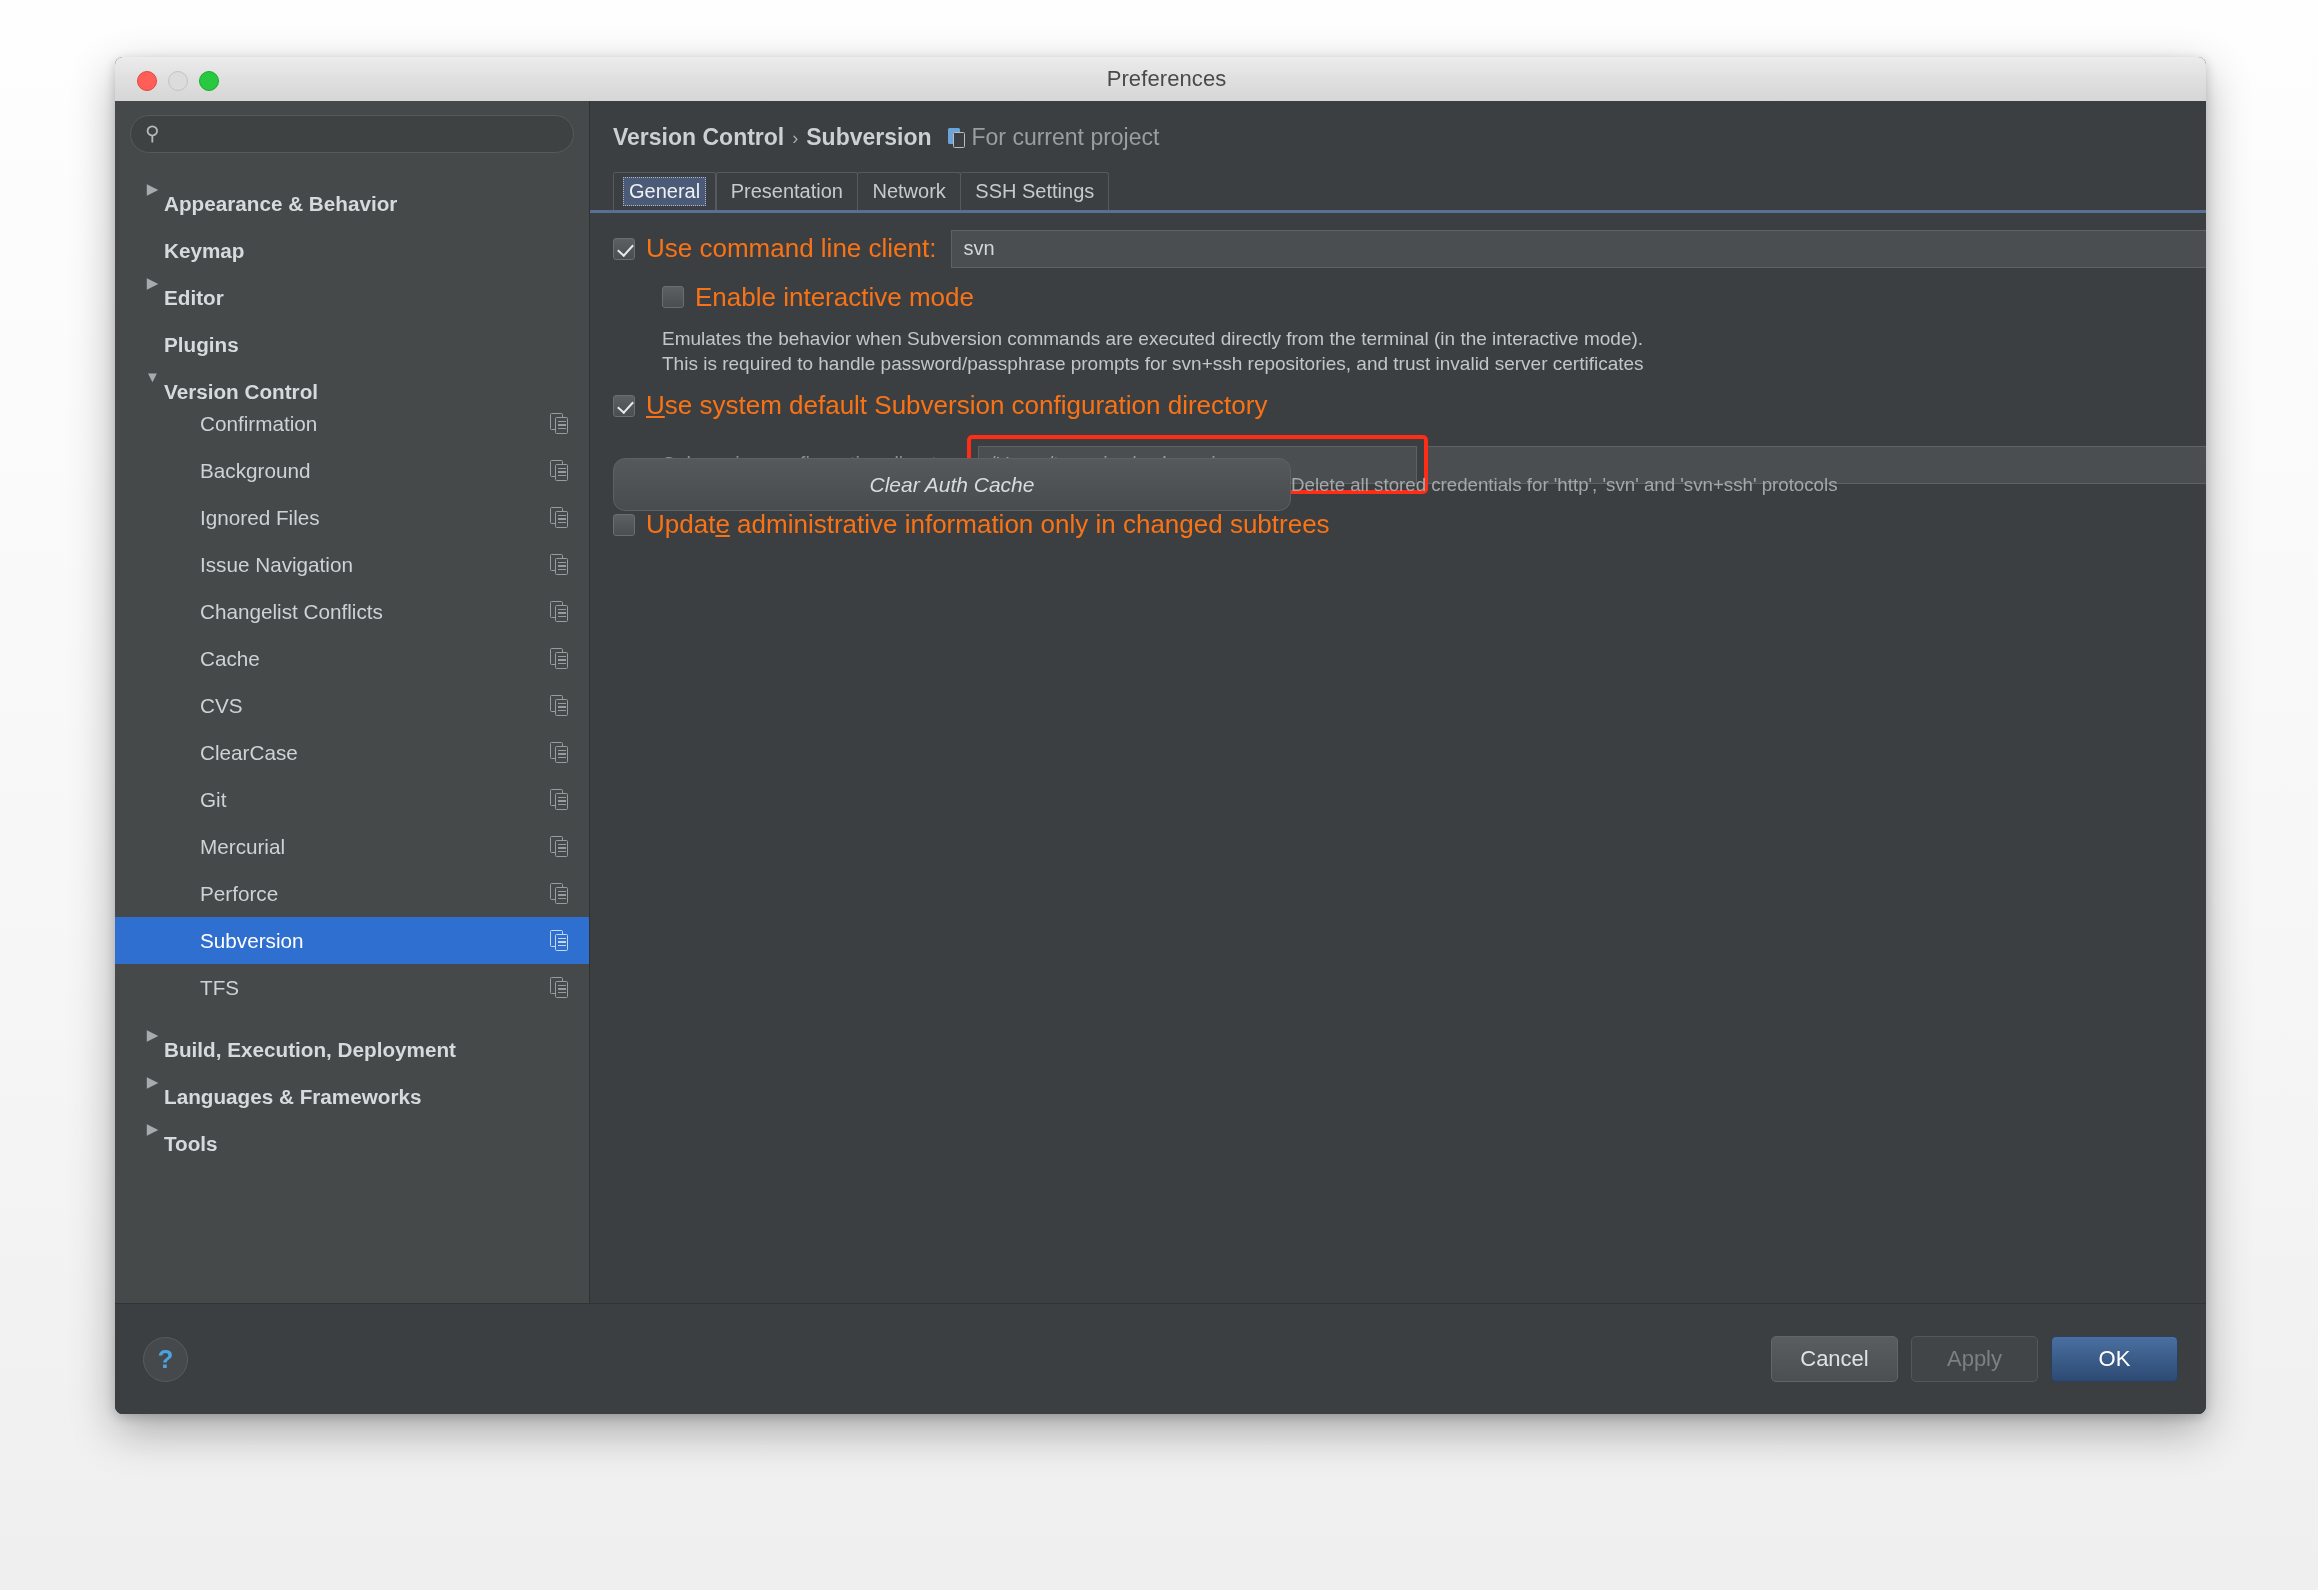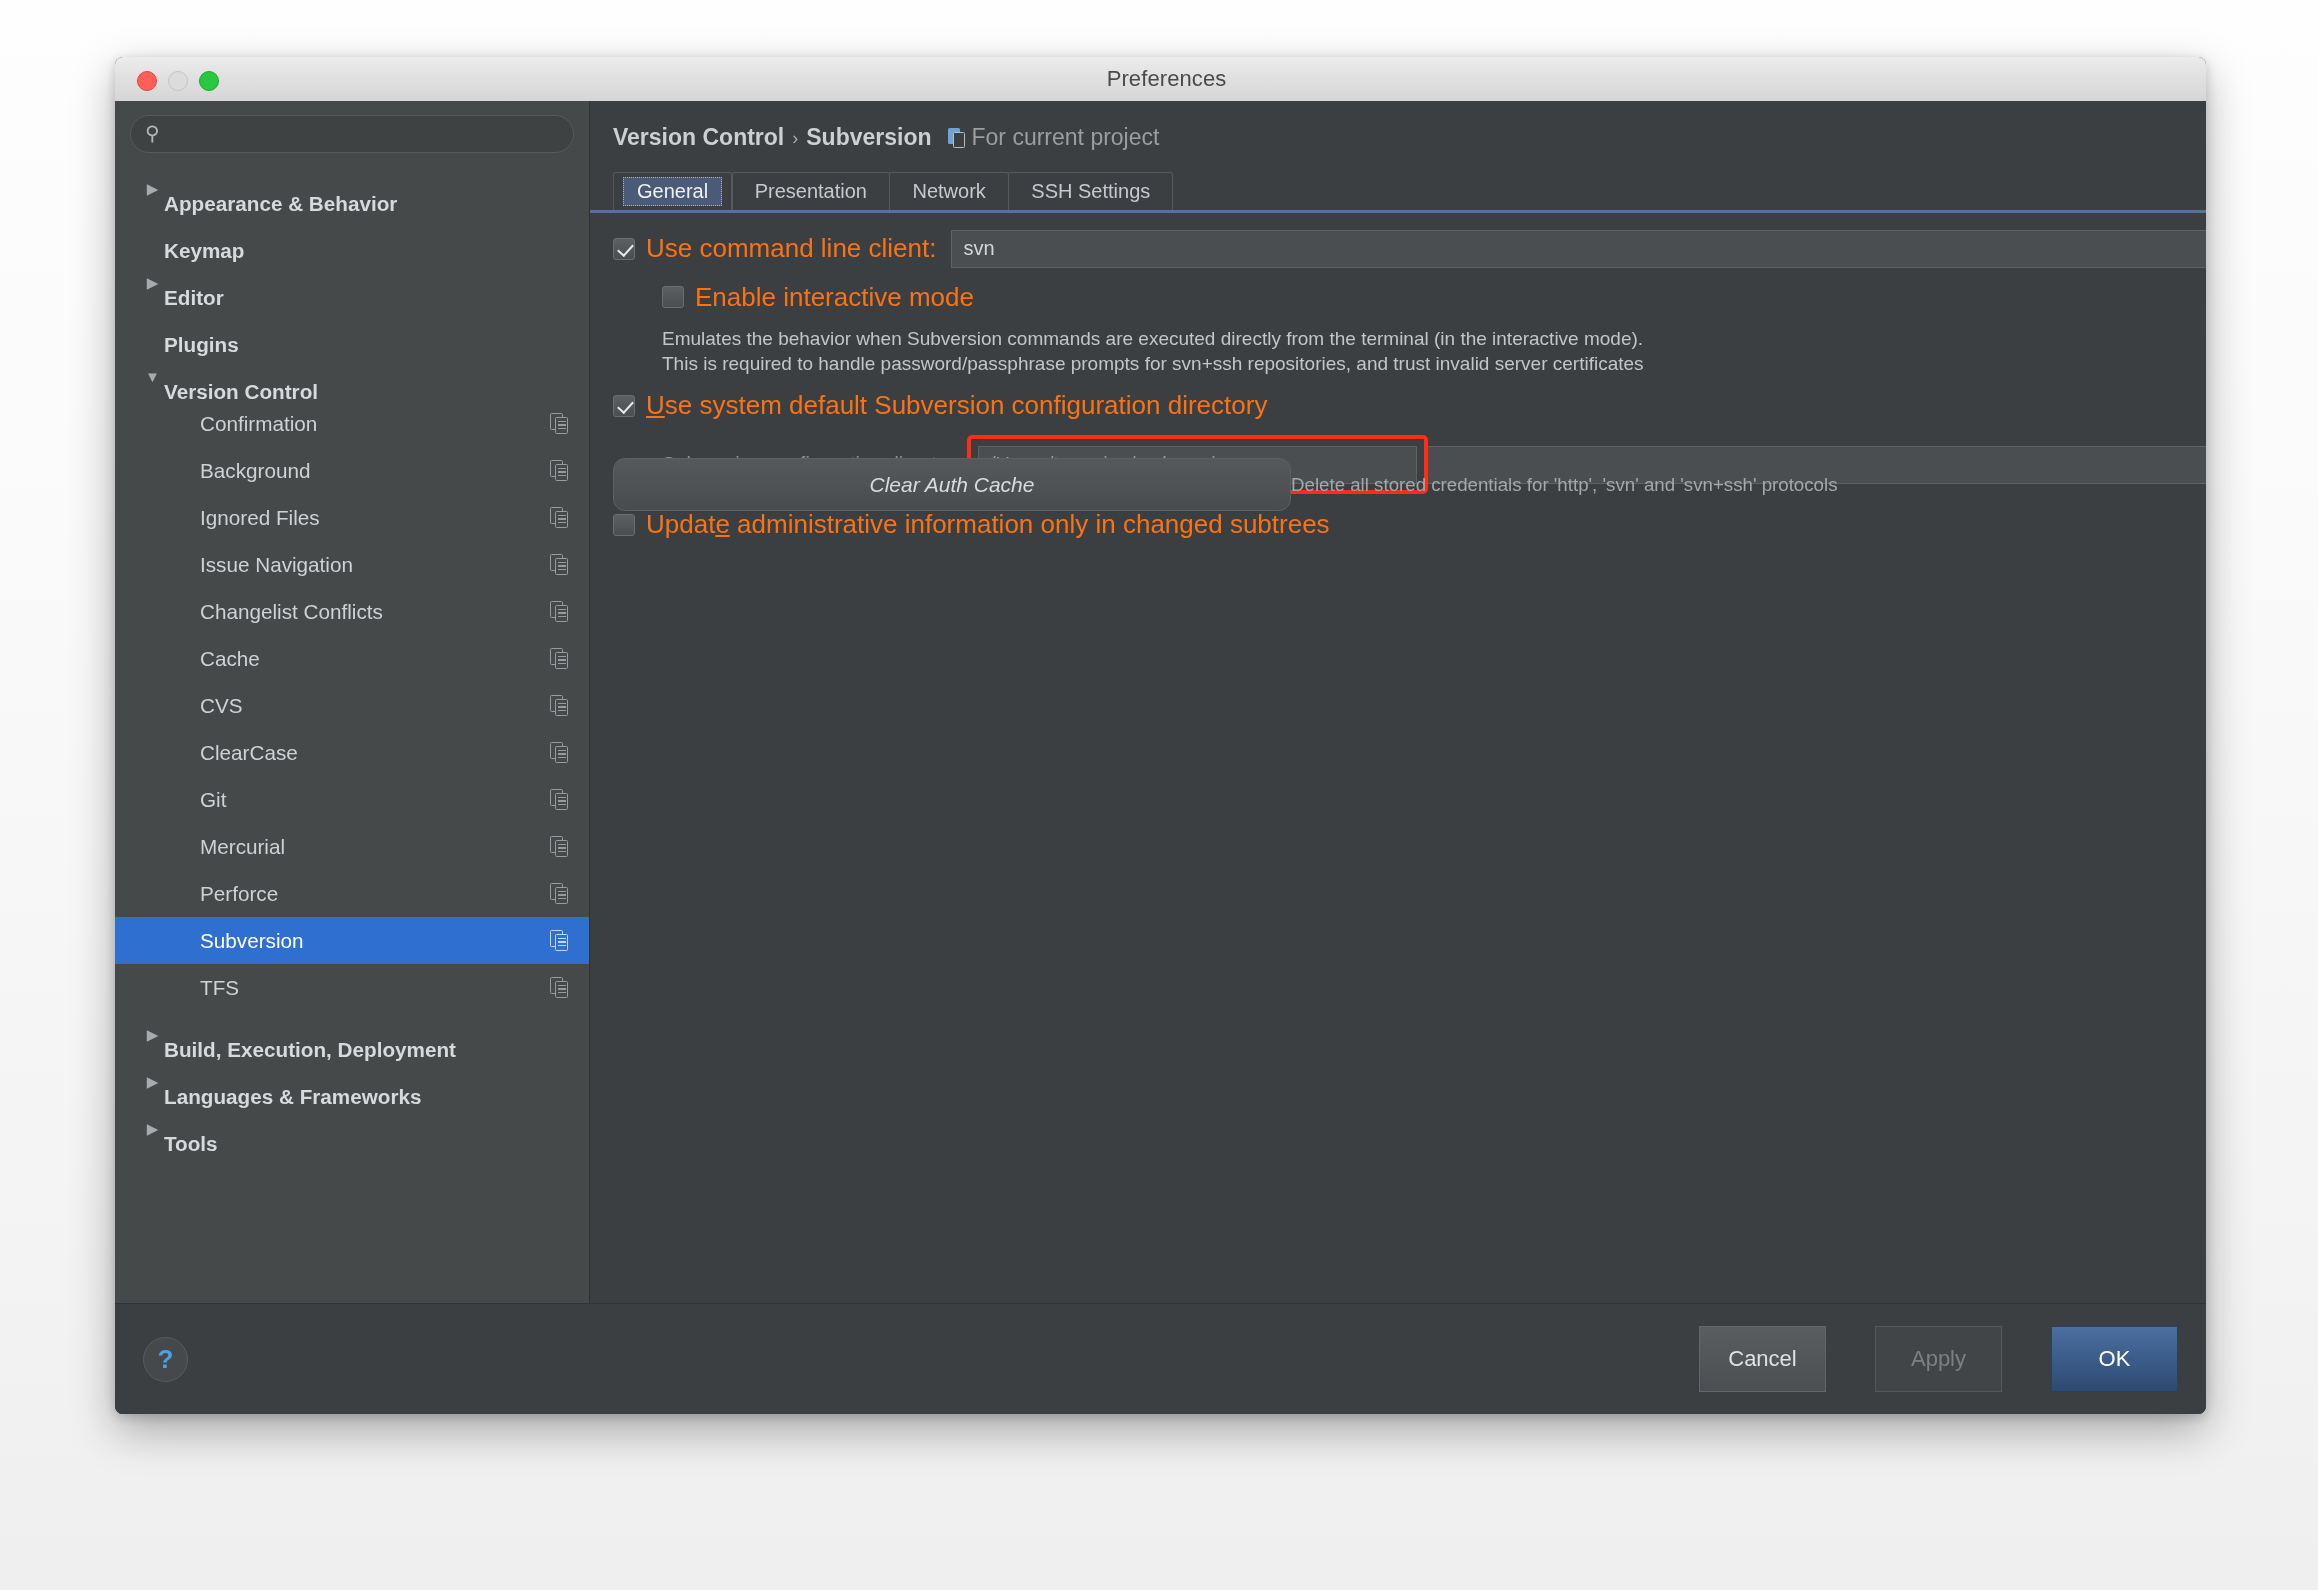--- a/index.html
+++ b/index.html
@@ -114,21 +114,21 @@
 
   
   #tabs{display:flex;align-items:flex-end;padding:21px 0 0 23px;position:relative;}
   .tab{
     height:37px;display:flex;align-items:center;padding:0 9px;
     font-size:20px;color:#c6cace;
     background:#3c3f41;border:0.5px solid #575a5c;border-bottom:none;
     border-top-left-radius:2.5px;border-top-right-radius:2.5px;
     margin-right:-0.5px;cursor:default;
   }
-  .tab .inner{padding:2px 13px;}
+  .tab .inner{padding:2px 5px;}
   .tab.active .inner{background:#4b5a77;border:0.5px dotted #aab4c6;color:#eef1f4;}
   #tabline{height:1.5px;background:#5a6f94;margin:0 0 0 0;}
 
   #panel{
     border-top:0.5px solid #5a6f94;
     background:#3c3f41;
     padding:0;
     position:relative;
   }
   #panelbody{padding:17px 0 0 23px;}
@@ -183,22 +183,22 @@
     display:flex;align-items:center;padding:0 28px;box-sizing:border-box;
   }
   #helpbtn{
     width:43px;height:43px;border-radius:50%;
     background:#45494b;border:0.5px solid #585c5f;
     display:flex;align-items:center;justify-content:center;
     font-size:26px;color:#4aa3e0;font-weight:bold;cursor:default;
   }
   #footbtns{margin-left:auto;display:flex;gap:13px;align-items:center;}
   .btn{
-    height:66px;border-radius:0;display:flex;align-items:center;justify-content:center;
-    font-size:22px;cursor:default;box-sizing:border-box;padding:0 23px;margin-left:36px;
+    height:46px;border-radius:5px;display:flex;align-items:center;justify-content:center;
+    font-size:22px;cursor:default;box-sizing:border-box;padding:0 23px;
   }
   .btn.std{
     background:linear-gradient(180deg,#595d60 0%,#4b4f52 100%);
     border:0.5px solid #62666a;color:#dfe2e5;min-width:127px;
   }
   .btn.disabled{
     background:#414547;border:0.5px solid #545859;color:#7c8083;min-width:127px;
   }
   .btn.primary{
     background:linear-gradient(180deg,#4a6fa0 0%,#2d4a73 100%);

